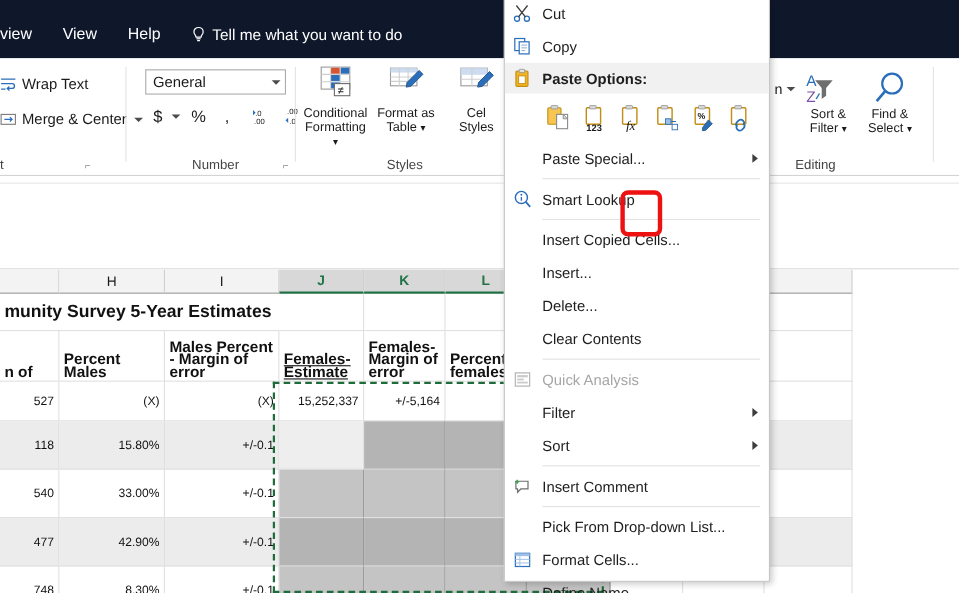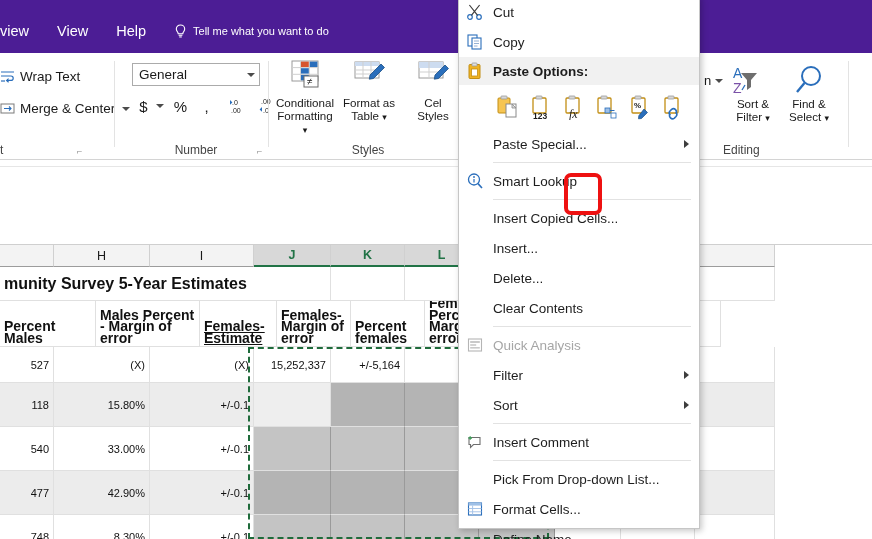--- a/index.html
+++ b/index.html
@@ -7,32 +7,32 @@
     width: 872px; height: 539px;
     overflow: hidden;
     font-family: "Liberation Sans", sans-serif;
     background: #ffffff;
   }
   #app { position: relative; width: 872px; height: 539px; }
 
   
   .tabstrip {
     position: absolute; left: 0; top: 0; width: 872px; height: 53px;
-    background: #4c1d95; color: #ffffff; overflow: hidden;
+    background: #0f172a; color: #ffffff; overflow: hidden;
   }
   .tabs {
     position: absolute; left: -14px; top: 20px;
     display: flex; align-items: center; gap: 0px;
   }
   .tab {
     font-size: 14.5px; color: #fff; padding: 0 14px; line-height: 22px;
     white-space: nowrap;
   }
   .tellme { display: flex; align-items: center; gap: 6px; padding-left: 14px; }
-  .tellme-text { font-size: 11px; color: #fff; white-space: nowrap; }
+  .tellme-text { font-size: 14px; color: #fff; white-space: nowrap; }
   .bulb { width: 13px; height: 15px; position: relative; display:inline-block; }
   .bulb svg { display:block; }
 
   
   .ribbon {
     position: absolute; left: 0; top: 53px; width: 872px; height: 107px;
     background: #ffffff; border-bottom: 1px solid #d4d4d4;
   }
   .grp { position: absolute; top: 0; height: 107px; }
   .grp-sep { position: absolute; top: 8px; width: 1px; height: 86px; background: #e3e3e3; }
@@ -336,20 +336,21 @@
           <div class="cell title" style="width: 254px;">munity Survey 5-Year Estimates</div>
           <div class="cell" style="width: 77px;"></div>
           <div class="cell" style="width: 74px;"></div>
           <div class="cell" style="width: 74px;"></div>
           <div class="cell" style="width: 76px;"></div>
           <div class="cell" style="width: 66px;"></div>
           <div class="cell" style="width: 74px;"></div>
           <div class="cell" style="width: 80px;"></div>
         </div>
         <div class="grow" style="top: 34px; height: 46px;">
+          <div class="cell hdrtext" style="width: 54px;">n of</div>
           <div class="cell hdrtext" style="width: 96px;">Percent Males</div>
           <div class="cell hdrtext" style="width: 104px;">Males Percent - Margin of error</div>
           <div class="cell hdrtext" style="width: 77px; text-decoration: underline;">Females- Estimate</div>
           <div class="cell hdrtext" style="width: 74px;">Females- Margin of error</div>
           <div class="cell hdrtext" style="width: 74px;">Percent females</div>
           <div class="cell hdrtext" style="width: 76px;">Females Percent - Margin of error</div>
           <div class="cell hdrtext" style="width: 66px;"></div>
           <div class="cell hdrtext" style="width: 74px;"></div>
           <div class="cell hdrtext" style="width: 80px;"></div>
         </div>

